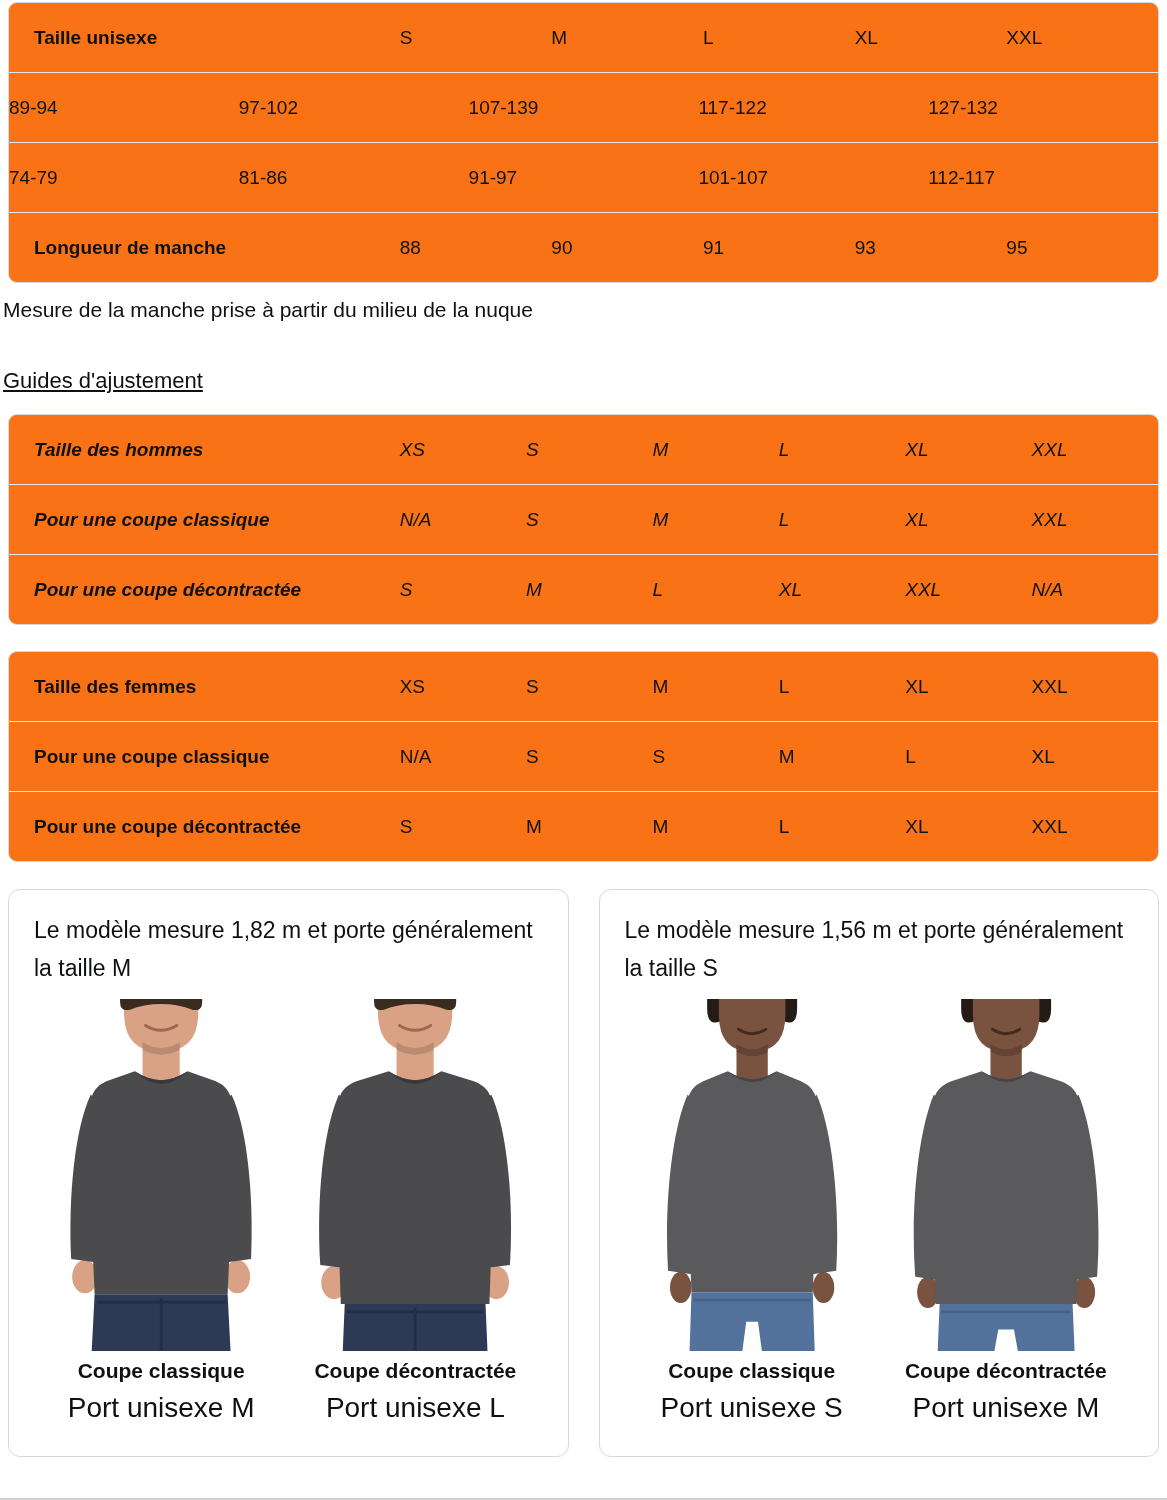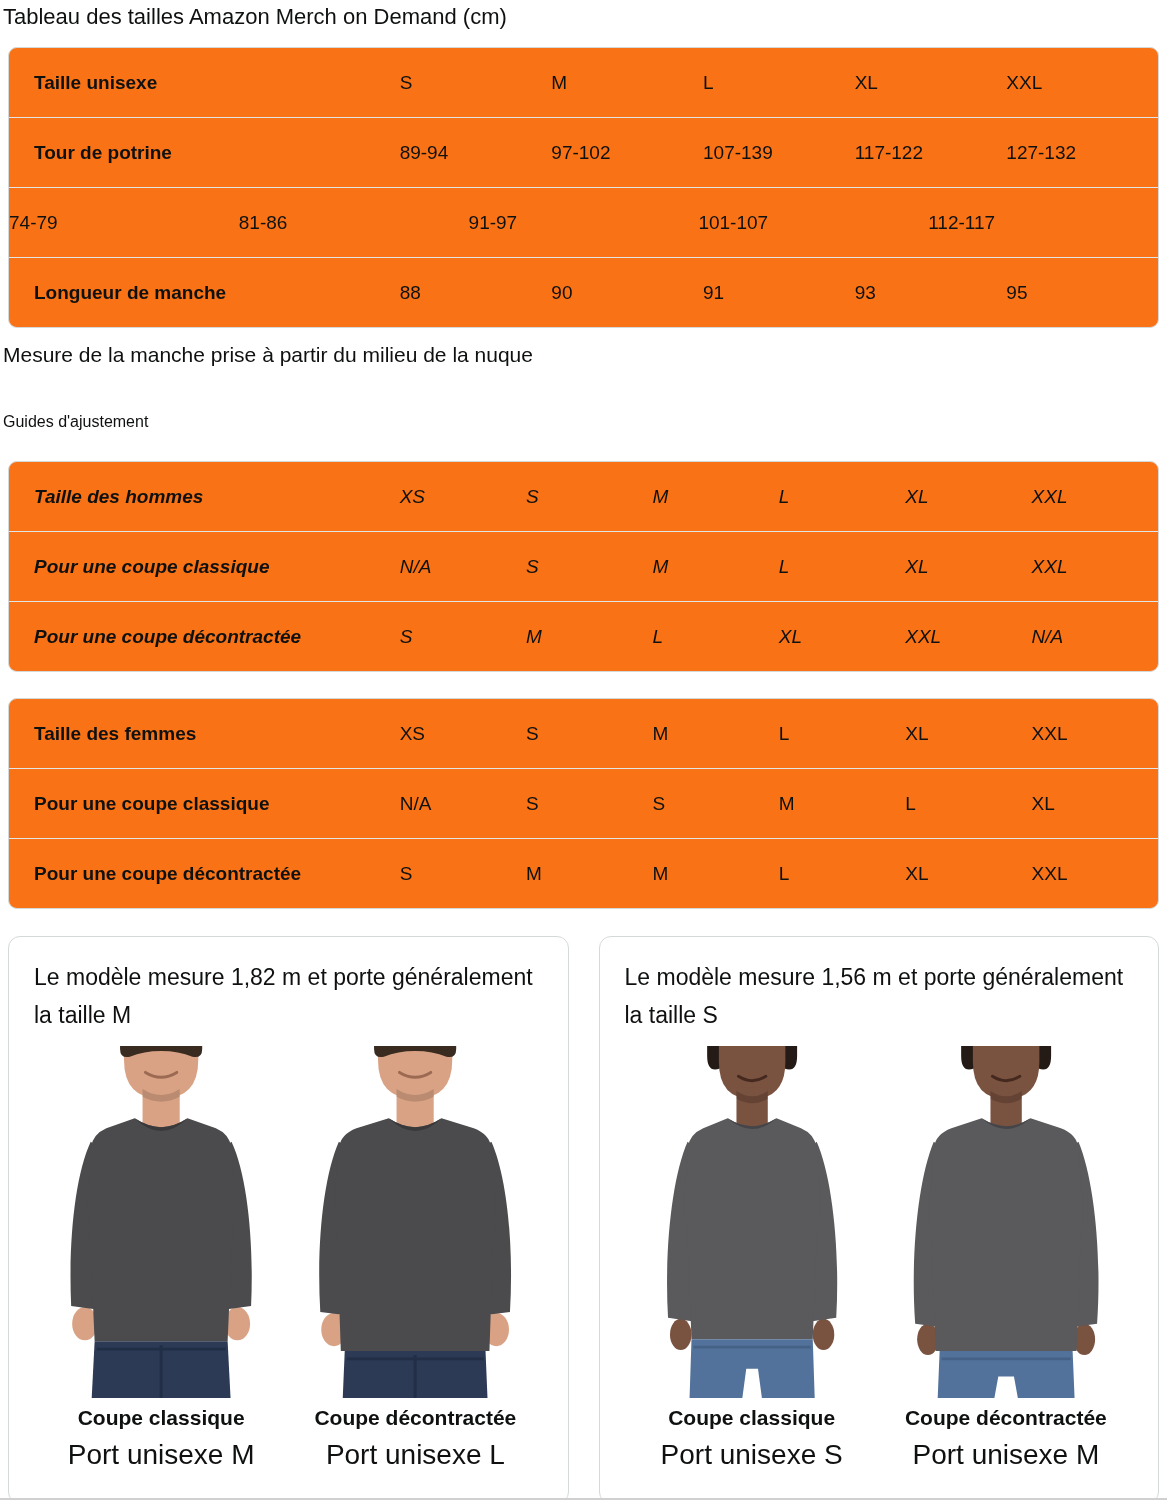--- a/index.html
+++ b/index.html
@@ -2,21 +2,21 @@
 <html><head>
 <meta charset="utf-8">
 <style>
   html,body{margin:0;padding:0;background:#fff;}
   body{
     width:1167px;height:1500px;position:relative;overflow:hidden;
     font-family:"Liberation Sans","DejaVu Sans",sans-serif;color:#0f1111;
   }
   .page{padding:2px 8px 0 3px;}
   .page-title{font-size:22px;font-weight:400;margin:2px 0 17px 0;}
-  .section-heading{font-size:16px;font-weight:400;margin:46px 0 30px 0;}
+  .section-heading{font-size:22px;font-weight:400;margin:46px 0 20px 0;text-decoration:underline;}
   .note{font-size:21px;margin:15px 0 0 0;}
   .sizes-table{
     border:1px solid #d5d9d9;border-radius:9px;overflow:hidden;
     margin-left:5px;background:#f97316;
   }
   .sizes-table.mb{margin-bottom:26px;font-style:italic;}
   .trow{display:flex;align-items:center;height:69px;}
   .trow + .trow{border-top:1px solid #e3e6e6;}
   .tlabel{width:34%;padding-left:25px;box-sizing:border-box;font-weight:700;font-size:19px;}
   .tcell{flex:1;font-size:19px;font-weight:400;}
@@ -31,33 +31,31 @@
   .model-svg{width:100%;height:352px;display:block;}
   .fig-bold{font-size:21px;font-weight:700;margin-top:8px;white-space:nowrap;}
   .fig-sub{font-size:28px;font-weight:400;margin-top:9px;white-space:nowrap;}
   .bottom-divider{position:absolute;left:0;right:0;bottom:0;height:2px;background:#d0d0d0;}
 </style>
 </head>
 <body>
 
 <div class="page">
 
-  <h1 class="page-title">Tableau des tailles Amazon Merch on Demand (cm)</h1>
 
   <div class="sizes-table">
     <div class="trow">
       <div class="tlabel">Taille unisexe</div>
       <div class="tcell">S</div>
       <div class="tcell">M</div>
       <div class="tcell">L</div>
       <div class="tcell">XL</div>
       <div class="tcell">XXL</div>
     </div>
     <div class="trow">
-      <div class="tlabel">Tour de potrine</div>
       <div class="tcell">89-94</div>
       <div class="tcell">97-102</div>
       <div class="tcell">107-139</div>
       <div class="tcell">117-122</div>
       <div class="tcell">127-132</div>
     </div>
     <div class="trow">
       <div class="tcell">74-79</div>
       <div class="tcell">81-86</div>
       <div class="tcell">91-97</div>

